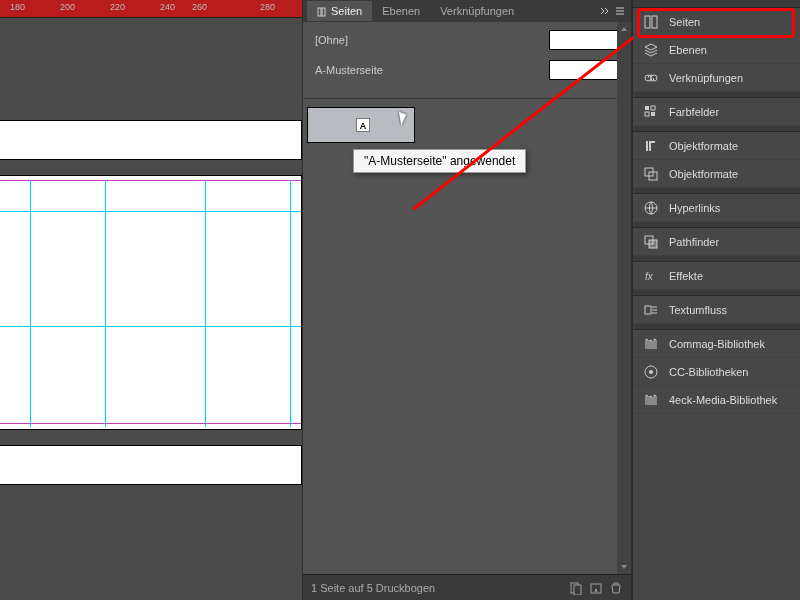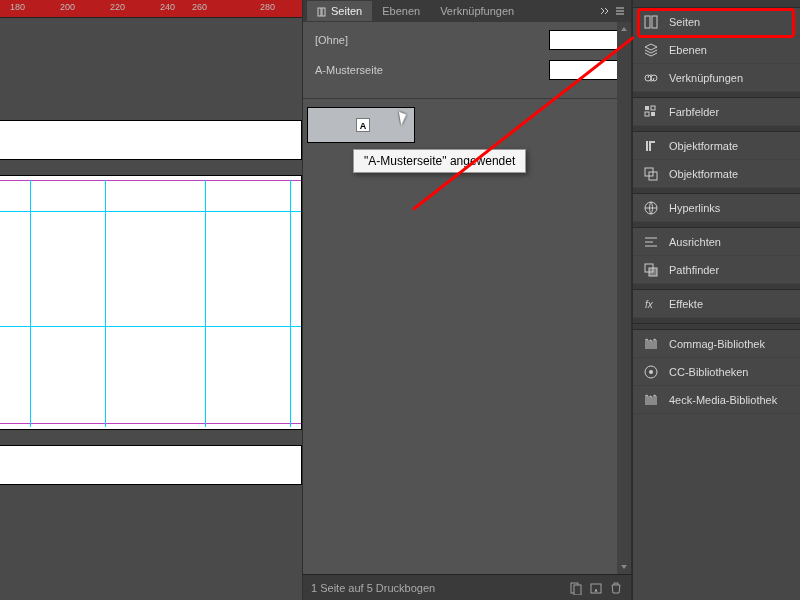--- a/index.html
+++ b/index.html
@@ -228,44 +228,45 @@
             <circle cx="8" cy="8" r="6" fill="none" stroke="currentColor"></circle>
             <path d="M2 8h12M8 2c2 3 2 9 0 12M8 2c-2 3-2 9 0 12" fill="none" stroke="currentColor"></path>
           </svg>
         </span>
         <span>Hyperlinks</span>
       </div>
       <div class="sep" style="height: 6px;"></div>
       <div class="right-item">
         <span class="right-icon">
           <svg viewBox="0 0 16 16">
-            <path d="M2 4h12M2 8h8M2 12h12" stroke="currentColor"></path>
-          </svg>
-        </span>
-        <span>Ausrichten</span>
-      </div>
-      <div class="right-item">
-        <span class="right-icon">
-          <svg viewBox="0 0 16 16">
             <rect x="2" y="2" width="8" height="8" fill="none" stroke="currentColor"></rect>
             <rect x="6" y="6" width="8" height="8" fill="currentColor" fill-opacity="0.4" stroke="currentColor"></rect>
           </svg>
         </span>
         <span>Pathfinder</span>
       </div>
       <div class="sep" style="height: 6px;"></div>
       <div class="right-item">
         <span class="right-icon">
           <svg viewBox="0 0 16 16">
             <text x="2" y="12" font-size="10" font-style="italic" fill="currentColor">fx</text>
           </svg>
         </span>
         <span>Effekte</span>
       </div>
       <div class="sep" style="height: 6px;"></div>
+      <div class="right-item">
+        <span class="right-icon">
+          <svg viewBox="0 0 16 16">
+            <rect x="2" y="4" width="6" height="8" fill="none" stroke="currentColor"></rect>
+            <path d="M9 5h5M9 8h5M9 11h5" stroke="currentColor"></path>
+          </svg>
+        </span>
+        <span>Textumfluss</span>
+      </div>
       <div class="sep" style="height: 6px;"></div>
       <div class="right-item">
         <span class="right-icon">
           <svg viewBox="0 0 16 16">
             <path d="M3 13V3l2 1V13M7 13V4l2 1V13M11 13V3l2 1V13" fill="none" stroke="currentColor"></path>
           </svg>
         </span>
         <span>Commag-Bibliothek</span>
       </div>
       <div class="right-item">

